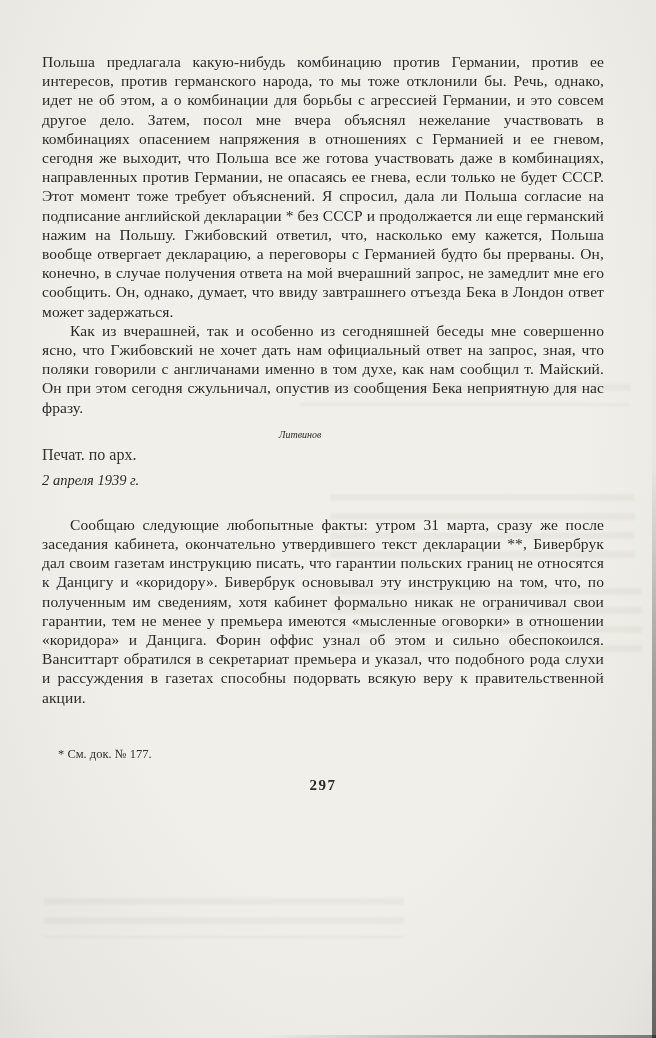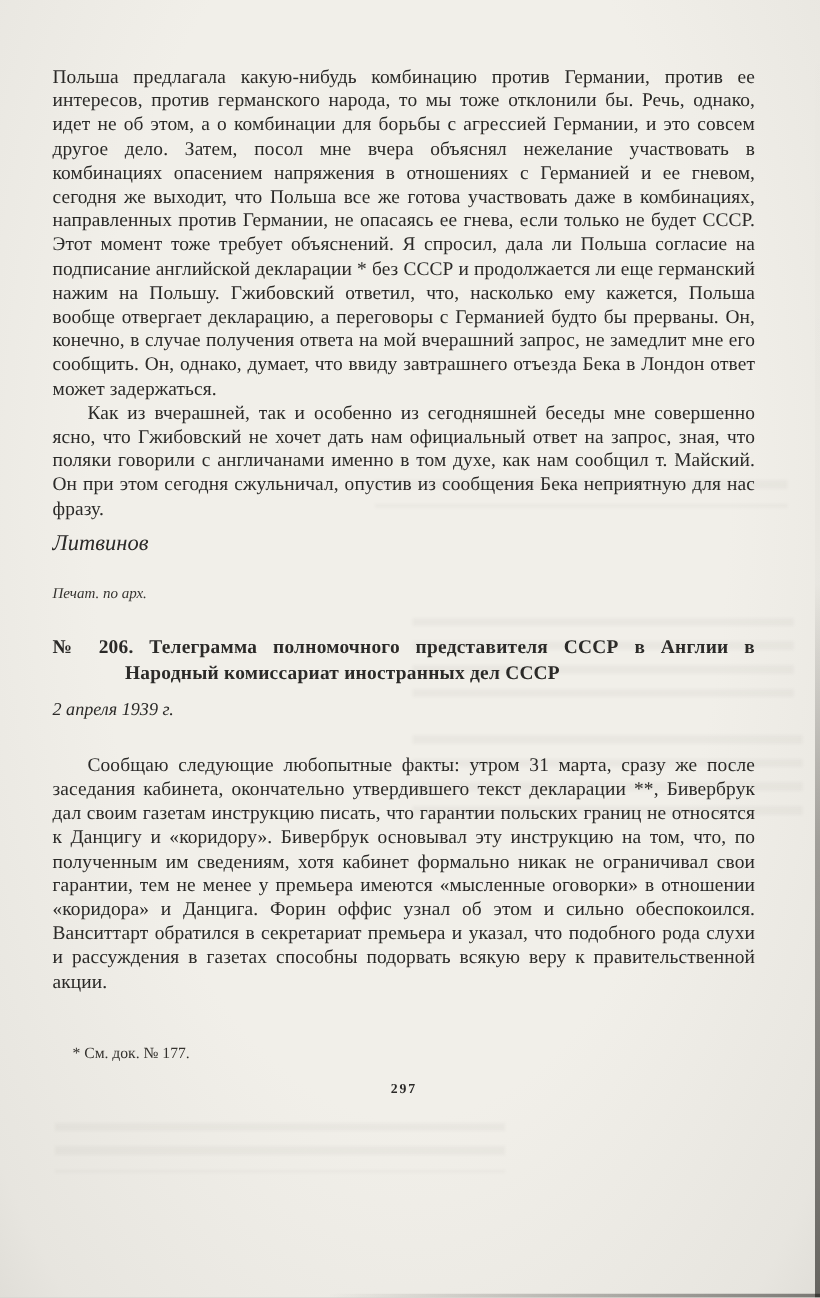--- a/index.html
+++ b/index.html
@@ -25,29 +25,28 @@
   .body-text {
     font-size: 15.5px;
     line-height: 19.2px;
     text-align: justify;
     letter-spacing: 0.1px;
   }
   .indent { text-indent: 28px; }
   .signature {
     margin-top: 8px;
     padding-right: 46px;
-    text-align: left;
+    text-align: center;
     font-style: italic;
-    font-size: 18px;
+    font-size: 10px;
     line-height: 19px;
   }
   .source-note {
-    margin-top: 23px;
-    font-style: italic;
-    font-size: 12px;
+    margin-top: 4px;
+    font-size: 16px;
     line-height: 14px;
     color: #35332f;
   }
   .doc-heading {
     margin: 26px 0 0 0;
     font-size: 15.5px;
     font-weight: bold;
     line-height: 21.5px;
     text-align: justify;
     padding-left: 58px;
@@ -66,21 +65,21 @@
     margin-top: 39px;
     padding-left: 16px;
     font-size: 12.5px;
     line-height: 16.5px;
     color: #34322e;
   }
   .page-number {
     margin-top: 15px;
     text-align: center;
     font-weight: bold;
-    font-size: 11px;
+    font-size: 15px;
     letter-spacing: 1.5px;
   }
   
   .bleed {
     position: absolute;
     z-index: 1;
     opacity: 0.55;
     background: repeating-linear-gradient(
       to bottom,
       rgba(110, 104, 94, 0.10) 0px, rgba(110, 104, 94, 0.10) 7px,
@@ -120,21 +119,20 @@
   <div class="text-layer">
 
     <p class="body-text">Польша предлагала какую-нибудь комбинацию против Германии, против ее интересов, против германского народа, то мы тоже отклонили бы. Речь, однако, идет не об этом, а о комбинации для борьбы с агрессией Германии, и это совсем другое дело. Затем, посол мне вчера объяснял нежелание участвовать в комбинациях опасением напряжения в отношениях с Германией и ее гневом, сегодня же выходит, что Польша все же готова участвовать даже в комбинациях, направленных против Германии, не опасаясь ее гнева, если только не будет СССР. Этот момент тоже требует объяснений. Я спросил, дала ли Польша согласие на подписание английской декларации * без СССР и продолжается ли еще германский нажим на Польшу. Гжибовский ответил, что, насколько ему кажется, Польша вообще отвергает декларацию, а переговоры с Германией будто бы прерваны. Он, конечно, в случае получения ответа на мой вчерашний запрос, не замедлит мне его сообщить. Он, однако, думает, что ввиду завтрашнего отъезда Бека в Лондон ответ может задержаться.</p>
 
     <p class="body-text indent">Как из вчерашней, так и особенно из сегодняшней беседы мне совершенно ясно, что Гжибовский не хочет дать нам официальный ответ на запрос, зная, что поляки говорили с англичанами именно в том духе, как нам сообщил т. Майский. Он при этом сегодня сжульничал, опустив из сообщения Бека неприятную для нас фразу.</p>
 
     <p class="signature">Литвинов</p>
 
     <p class="source-note">Печат. по арх.</p>
 
-    <h2 class="doc-heading">№ 206. Телеграмма полномочного представителя СССР в Англии в Народный комиссариат иностранных дел СССР</h2>
 
     <p class="doc-date">2 апреля 1939 г.</p>
 
     <p class="body-text indent doc-body">Сообщаю следующие любопытные факты: утром 31 марта, сразу же после заседания кабинета, окончательно утвердившего текст декларации **, Бивербрук дал своим газетам инструкцию писать, что гарантии польских границ не относятся к Данцигу и «коридору». Бивербрук основывал эту инструкцию на том, что, по полученным им сведениям, хотя кабинет формально никак не ограничивал свои гарантии, тем не менее у премьера имеются «мысленные оговорки» в отношении «коридора» и Данцига. Форин оффис узнал об этом и сильно обеспокоился. Ванситтарт обратился в секретариат премьера и указал, что подобного рода слухи и рассуждения в газетах способны подорвать всякую веру к правительственной акции.</p>
 
     <div class="footnotes">
       <p>* См. док. № 177.</p>
     </div>
 
     <div class="page-number">297</div>

